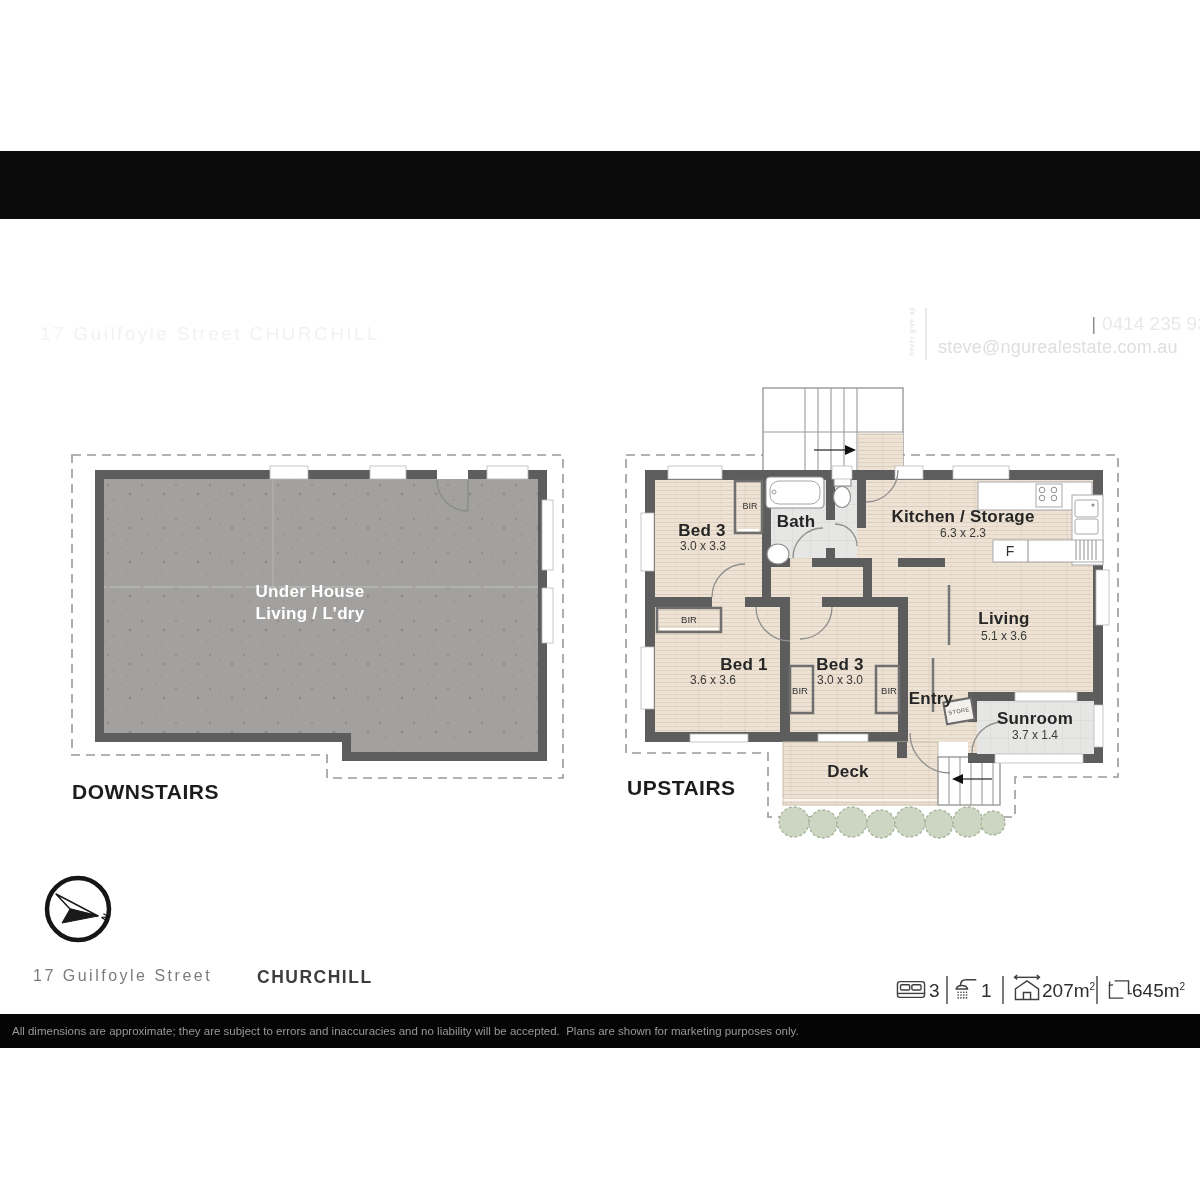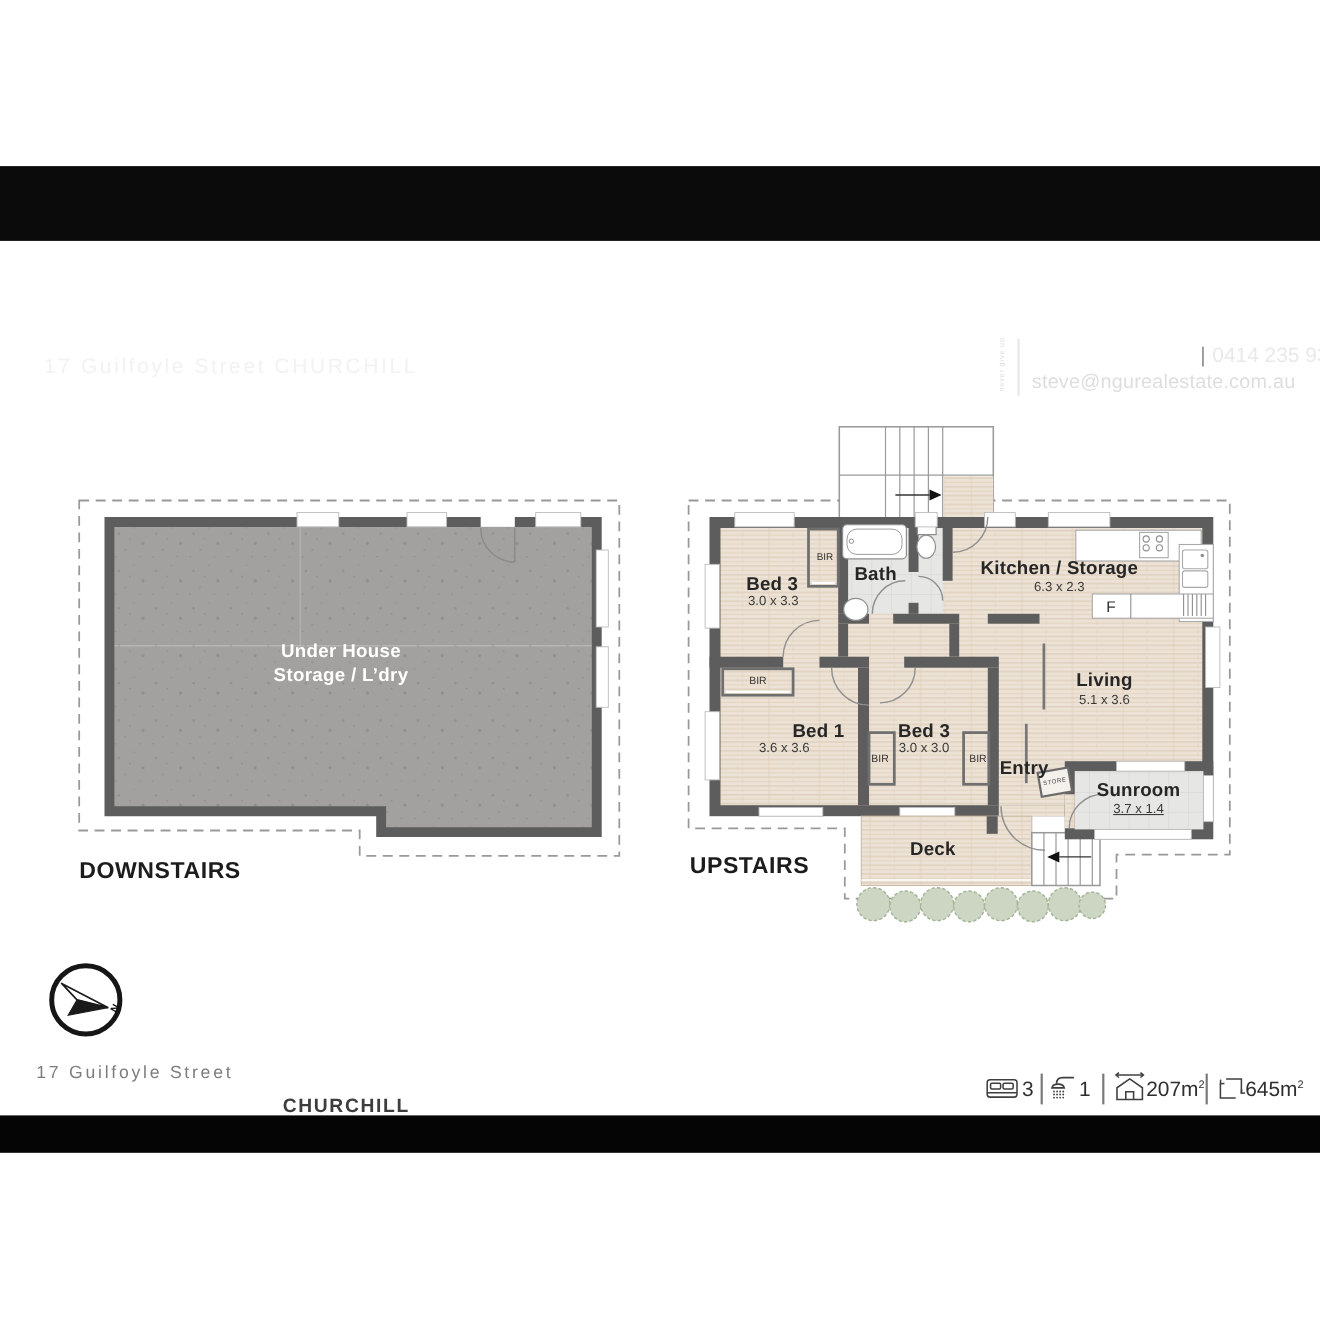--- a/index.html
+++ b/index.html
@@ -28,21 +28,21 @@
   .bir{font-size:9.5px;color:#333333;}
   .bir-sm{font-size:9px;color:#333333;}
   .store{font-size:5.5px;letter-spacing:.5px;color:#444444;transform:translate(-50%,-50%) rotate(-10deg);}
   .fridge{font-size:14px;color:#2e2e2e;}
   .under-label{color:#ffffff;font-weight:700;font-size:17px;text-align:center;line-height:22px;letter-spacing:.3px;}
   .plan-title{position:absolute;font-size:21px;font-weight:700;color:#1c1c1c;letter-spacing:.5px;white-space:nowrap;}
   .north{position:absolute;font-size:9.5px;font-weight:700;color:#111111;transform:translate(-50%,-50%) rotate(-62deg);}
 
   
   .ftr-street{position:absolute;left:33px;top:967px;font-size:16px;letter-spacing:2.5px;color:#7c7c7c;white-space:nowrap;}
-  .ftr-suburb{position:absolute;left:257px;top:995px;font-size:17.5px;letter-spacing:1.5px;font-weight:700;color:#3d3d3d;white-space:nowrap;}
+  .ftr-suburb{position:absolute;left:257px;top:967px;font-size:17.5px;letter-spacing:1.5px;font-weight:700;color:#3d3d3d;white-space:nowrap;}
   .stat-num{position:absolute;font-size:19px;color:#2e2e2e;white-space:nowrap;}
   .stat-num sup{font-size:10px;}
   .stat-div{position:absolute;width:1.5px;height:28px;background:#7a7a7a;}
   .stat-icon{position:absolute;}
   .stat-icon svg{display:block;}
 
   
   .bottombar{position:absolute;left:0;top:1014px;width:1200px;height:34px;background:#050505;}
   .disclaimer{position:absolute;left:12px;top:1014px;height:34px;line-height:34px;font-size:11.5px;color:#989898;white-space:pre;}
 </style>
@@ -266,21 +266,21 @@
     <span class="logo-name">NGU</span>
     <span class="logo-tagline">REAL ESTATE</span>
     <span class="logo-slogan">never give up</span>
     <span class="hdr-divider"></span>
     <span class="agent-line1"><span class="agent-name">Steve Athanates</span><span class="agent-pipe">|</span><span class="agent-phone">0414 235 933</span></span>
     <span class="agent-line2">steve@ngurealestate.com.au</span>
   </header>
 
   <div class="cl under-label" style="left:310px;top:603px;">
     <div>Under House</div>
-    <div>Storage / L’dry</div>
+    <div>Living / L’dry</div>
   </div>
   <div class="plan-title" style="left:72px;top:780px;">DOWNSTAIRS</div>
 
   <div class="plan-title" style="left:627px;top:776px;">UPSTAIRS</div>
 
   <div class="cl room-name" style="left:702px;top:531px;">Bed 3</div>
   <div class="cl room-dims" style="left:703px;top:546px;">3.0 x 3.3</div>
 
   <div class="cl room-name" style="left:796px;top:522px;">Bath</div>
 
@@ -292,21 +292,21 @@
 
   <div class="cl room-name" style="left:840px;top:665px;">Bed 3</div>
   <div class="cl room-dims" style="left:840px;top:680px;">3.0 x 3.0</div>
 
   <div class="cl room-name" style="left:1004px;top:619px;">Living</div>
   <div class="cl room-dims" style="left:1004px;top:636px;">5.1 x 3.6</div>
 
   <div class="cl room-name" style="left:931px;top:699px;">Entry</div>
 
   <div class="cl room-name" style="left:1035px;top:719px;">Sunroom</div>
-  <div class="cl room-dims" style="left:1035px;top:735px;text-decoration:underline;">3.7 x 1.4</div>
+  <div class="cl room-dims" style="left:1035px;top:735px;">3.7 x 1.4</div>
 
   <div class="cl room-name" style="left:848px;top:772px;">Deck</div>
 
   <div class="cl bir-sm" style="left:750px;top:506px;">BIR</div>
   <div class="cl bir" style="left:689px;top:619px;">BIR</div>
   <div class="cl bir" style="left:800px;top:690px;">BIR</div>
   <div class="cl bir" style="left:889px;top:690px;">BIR</div>
   <div class="cl store" style="left:959px;top:711px;">STORE</div>
   <div class="cl fridge" style="left:1010px;top:551px;">F</div>
 
@@ -365,14 +365,15 @@
     <svg width="26" height="25" viewBox="0 0 30 28" fill="none" stroke="#3f3f3f" stroke-width="1.6">
       <path d="M10 4 H26 V19"></path>
       <path d="M20 24 H4 V9"></path>
       <polyline points="7.2,6.2 4,9 7.2,11.8" transform="rotate(-45 4 9)"></polyline>
       <polyline points="22.8,16.2 26,19 22.8,21.8" transform="rotate(135 26 19)"></polyline>
     </svg>
   </span>
   <span class="stat-num" style="left:1132px;top:980px;"><span>645m</span><sup>2</sup></span>
 
   <footer class="bottombar"></footer>
+  <span class="disclaimer">All dimensions are approximate; they are subject to errors and inaccuracies and no liability will be accepted.  Plans are shown for marketing purposes only.</span>
 
 </div>
 
 </body></html>

